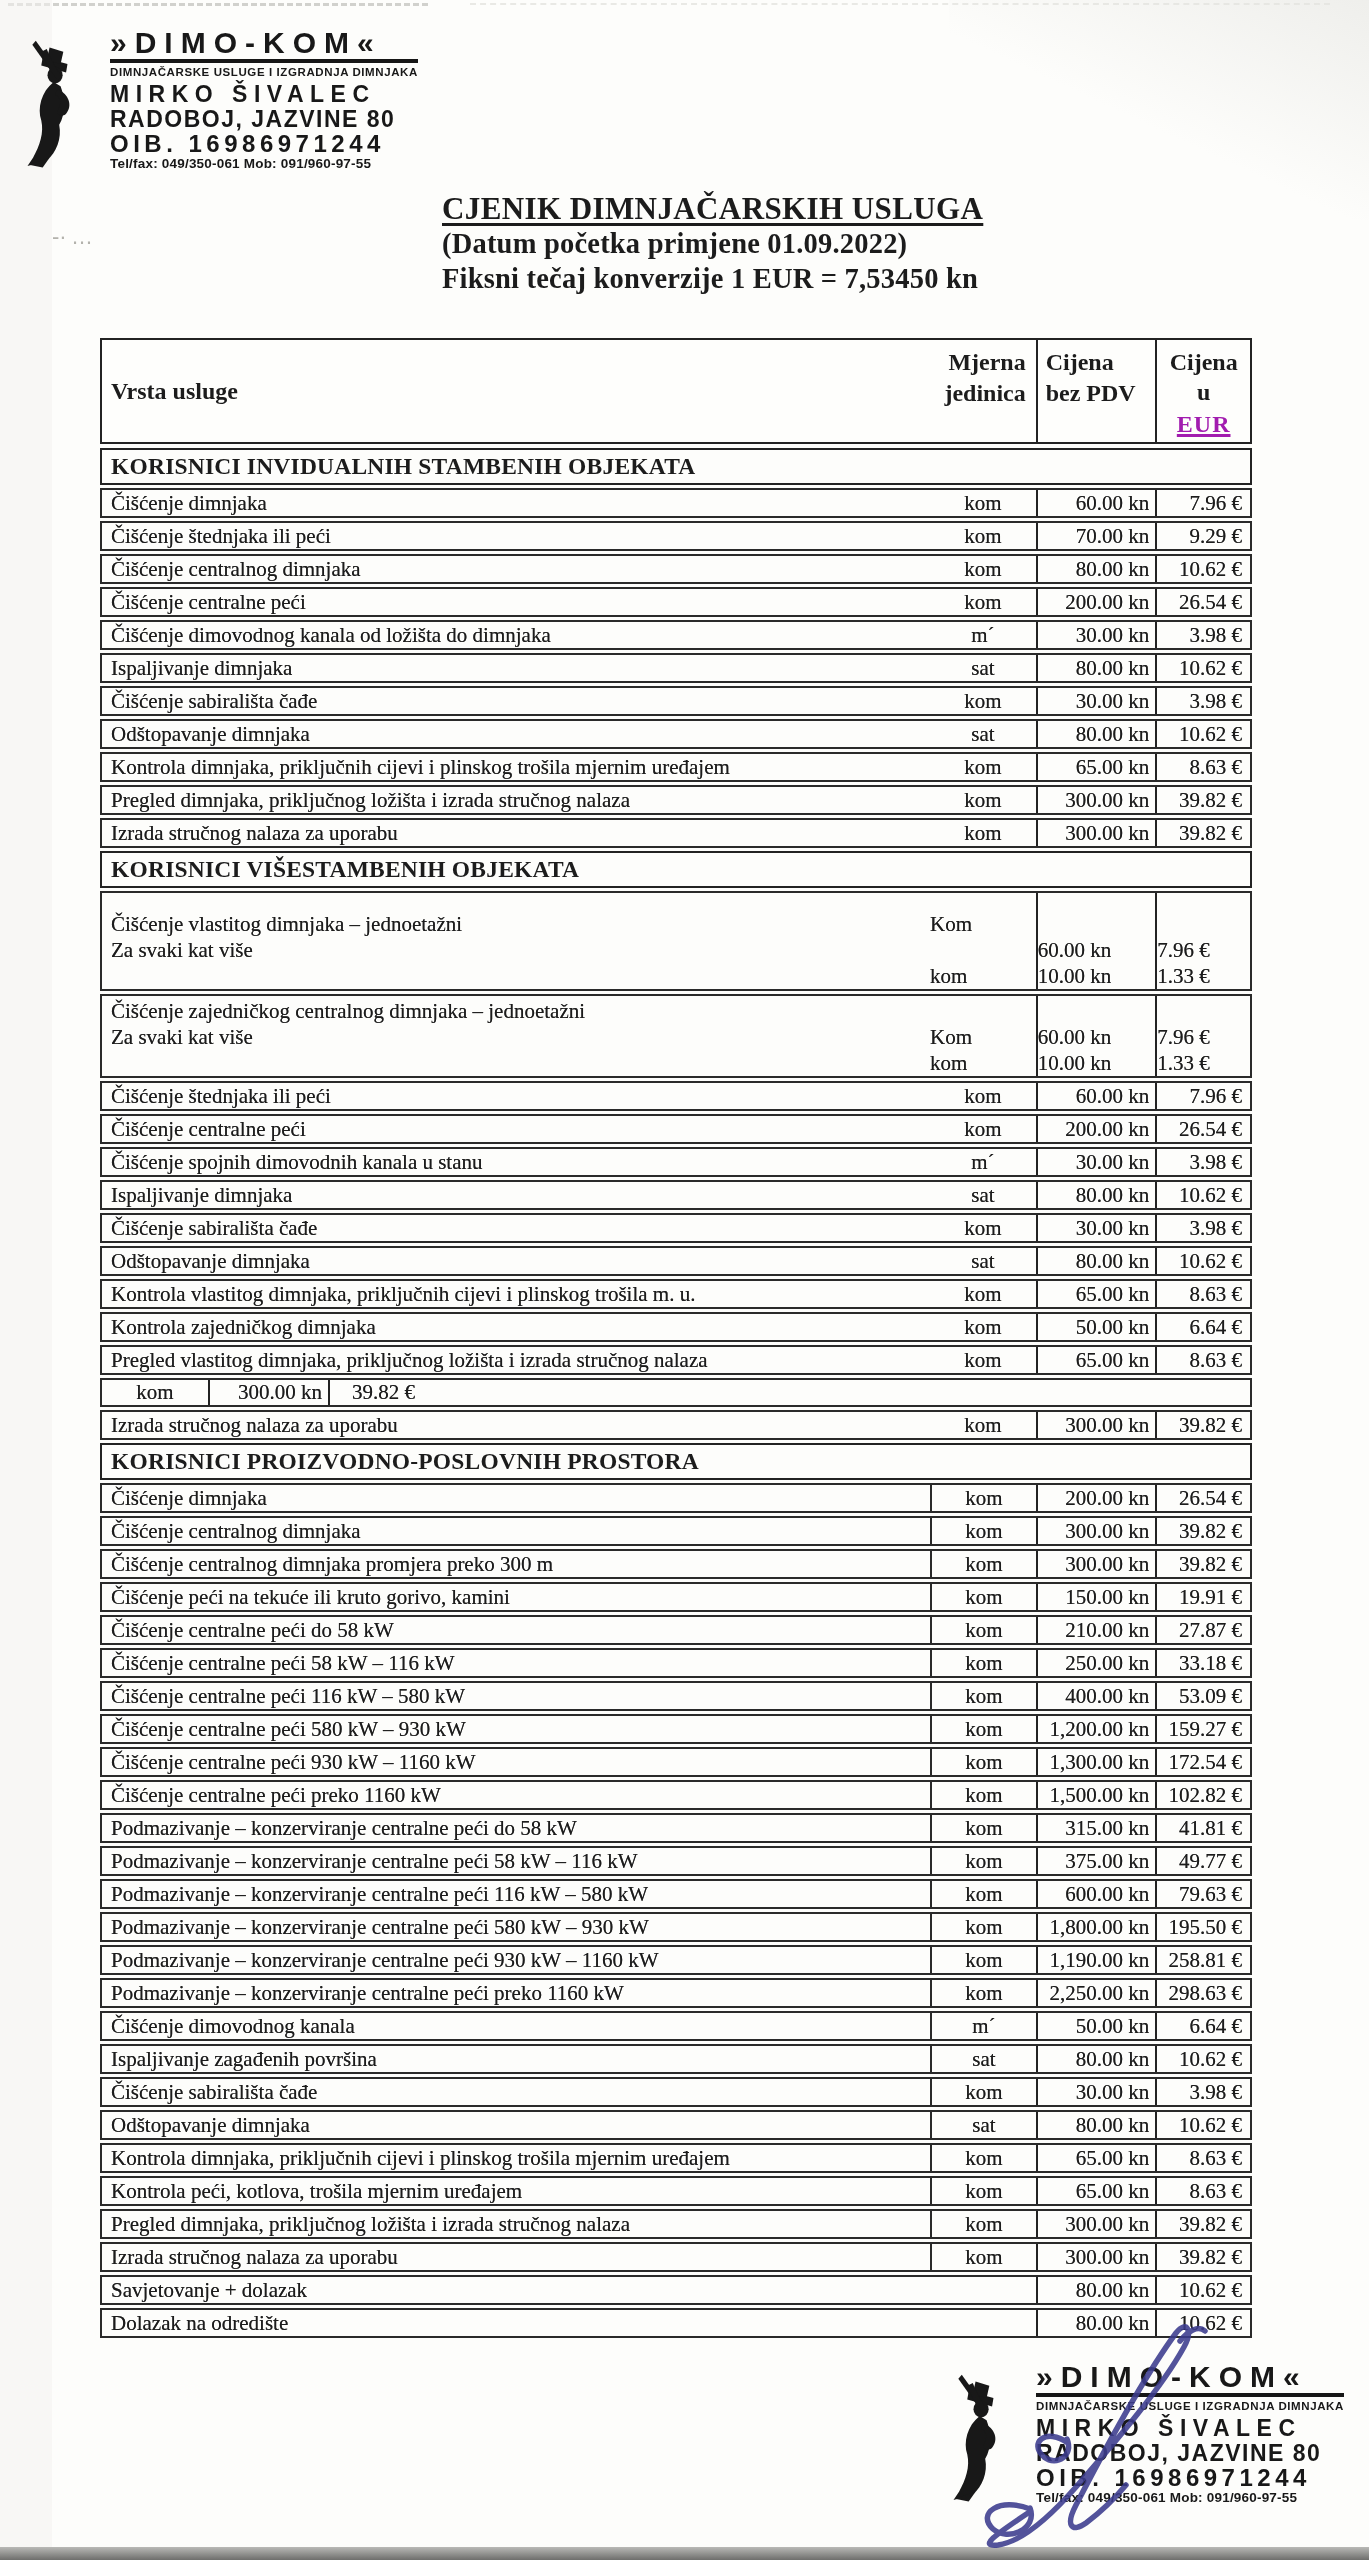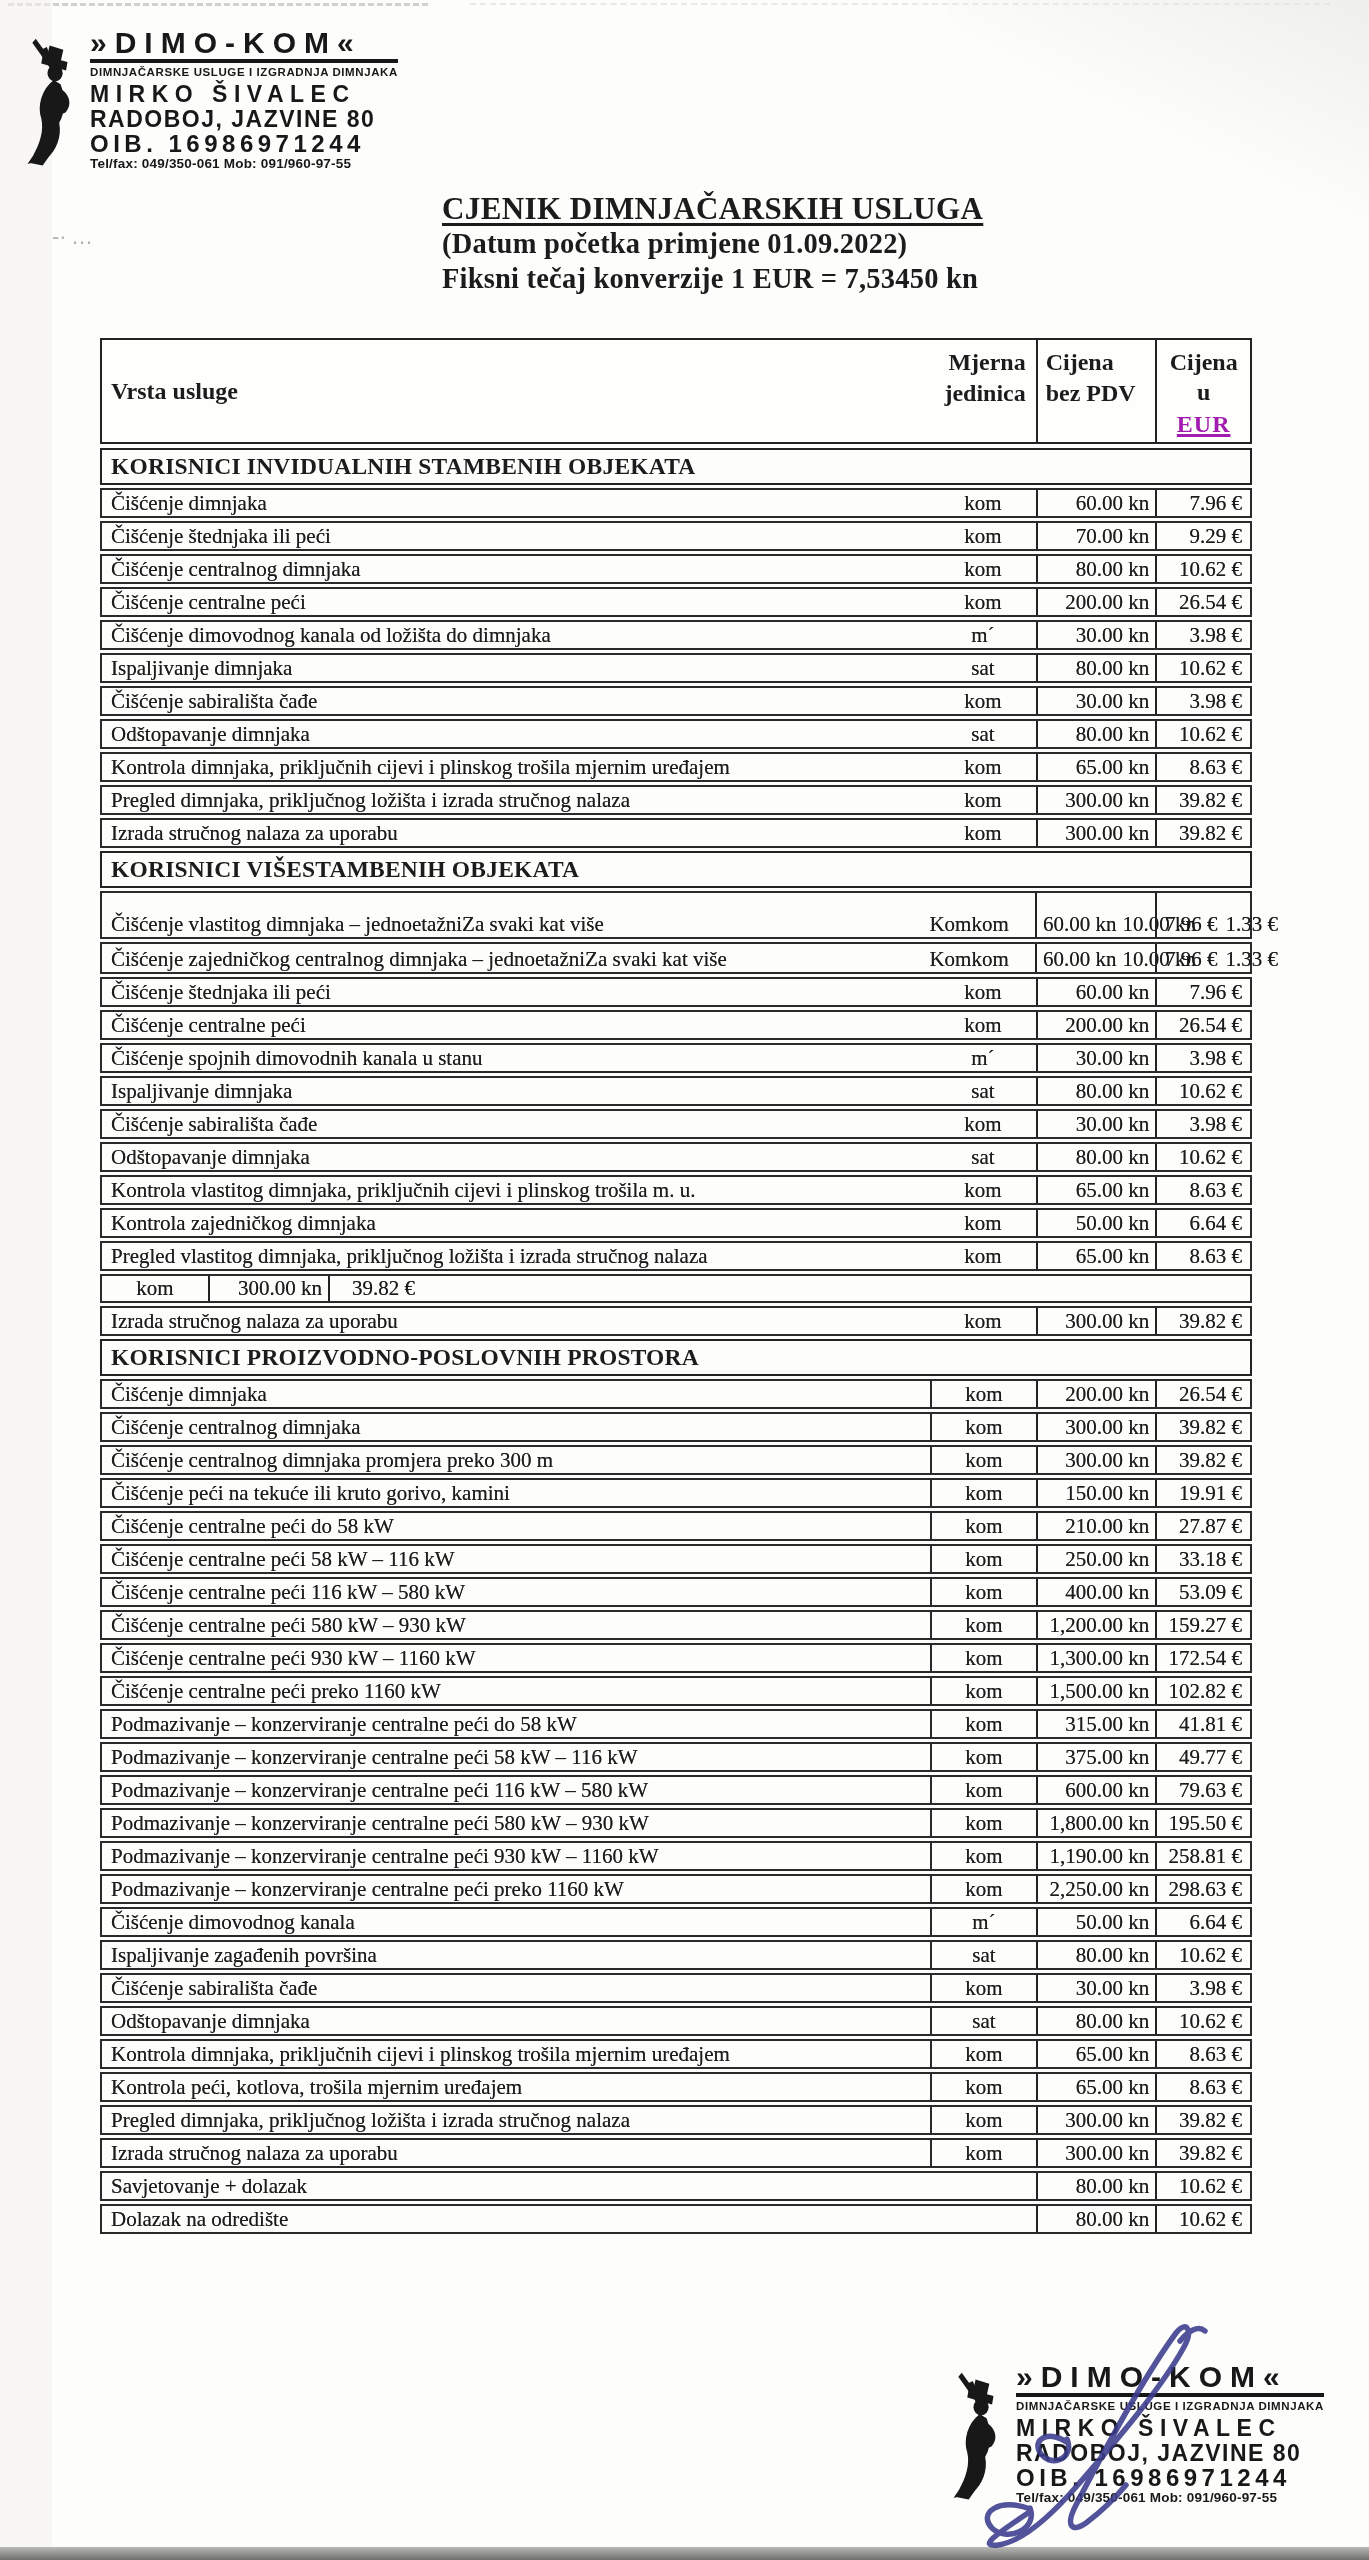--- a/index.html
+++ b/index.html
@@ -9,22 +9,22 @@
   .scan-top-dashes{position:absolute;top:3px;left:8px;width:420px;border-top:3px dashed #c7c7c2;opacity:.8;}
   .scan-top-dashes2{position:absolute;top:3px;left:470px;width:860px;border-top:2px dashed #dddDD8;opacity:.6;}
   .scan-corner{position:absolute;top:0;right:0;width:420px;height:220px;
                background:linear-gradient(205deg,#e3e3df 0%,rgba(250,250,248,0) 55%);opacity:.55;}
   .scan-left-strip{position:absolute;top:0;left:0;width:52px;height:100%;background:#f4f3f0;opacity:.55;}
   .scan-bottom-edge{position:absolute;bottom:0;left:0;width:100%;height:13px;
                     background:linear-gradient(#b9b9b6,#6e6e6c);}
   .scan-mark{position:absolute;left:52px;top:232px;width:46px;height:10px;color:#b3b2ac;
              font-size:22px;line-height:10px;font-family:"Liberation Sans",sans-serif;}
   
-  .stamp{position:absolute;display:flex;align-items:center;color:#181818;
-         font-family:"Liberation Sans","DejaVu Sans",sans-serif;font-weight:bold;}
+  .stamp{position:absolute;display:flex;align-items:flex-end;color:#181818;
+         font-family:"Liberation Sans","DejaVu Sans",sans-serif;font-weight:bold;gap:20px;}
   .stamp-top{left:22px;top:28px;}
   .stamp-bottom{left:948px;top:2362px;}
   .sweep-svg{flex:0 0 auto;margin-right:6px;}
   .stamp-text{white-space:nowrap;}
   .s-brand{font-size:30px;letter-spacing:8px;border-bottom:4px solid #161616;padding-bottom:1px;line-height:30px;}
   .s-tag{font-size:11.5px;letter-spacing:.6px;line-height:15px;margin-top:2px;}
   .s-owner{font-size:23px;letter-spacing:6.5px;line-height:24px;margin-top:2px;}
   .s-addr{font-size:23px;letter-spacing:1.5px;line-height:24px;margin-top:1px;}
   .s-oib{font-size:24px;letter-spacing:4.5px;line-height:25px;}
   .s-tel{font-size:13.5px;letter-spacing:.2px;line-height:16px;}
@@ -52,21 +52,21 @@
              padding:3px 0 3px 9px;letter-spacing:.2px;box-sizing:border-box;}
   .prow{display:flex;align-items:stretch;min-height:23.5px;border:2.4px solid #2a2a2a;margin-bottom:3px;
         font-size:21px;box-sizing:border-box;text-shadow:0 0 .5px rgba(20,20,20,.7);}
   .prow .c{display:flex;align-items:center;}
   .prow .c.name{justify-content:flex-start;padding-top:1px;}
   .prow .c.unit{justify-content:center;}
   .prow .c.price{justify-content:flex-end;padding-right:6px;}
   .prow .c.eur{justify-content:flex-end;padding-right:8px;}
   .c.unit.ub{border-left:2.4px solid #2a2a2a;}
   
-  .prow.multi .c{flex-direction:row;justify-content:flex-start;align-items:center;padding-top:2px;}
+  .prow.multi .c{flex-direction:column;justify-content:flex-start;align-items:flex-start;padding-top:2px;}
   .prow.multi.padtop .c{padding-top:18px;}
   .prow.multi .line{height:26px;line-height:26px;white-space:nowrap;}
   .prow.multi .c.name .line{text-align:left;}
   .prow.multi .c.unit .line{text-align:center;}
   .prow.multi .c.price .line{text-align:right;padding-right:6px;}
   .prow.multi .c.eur .line{text-align:right;padding-right:8px;}
 </style>
 </head>
 <body>
 

